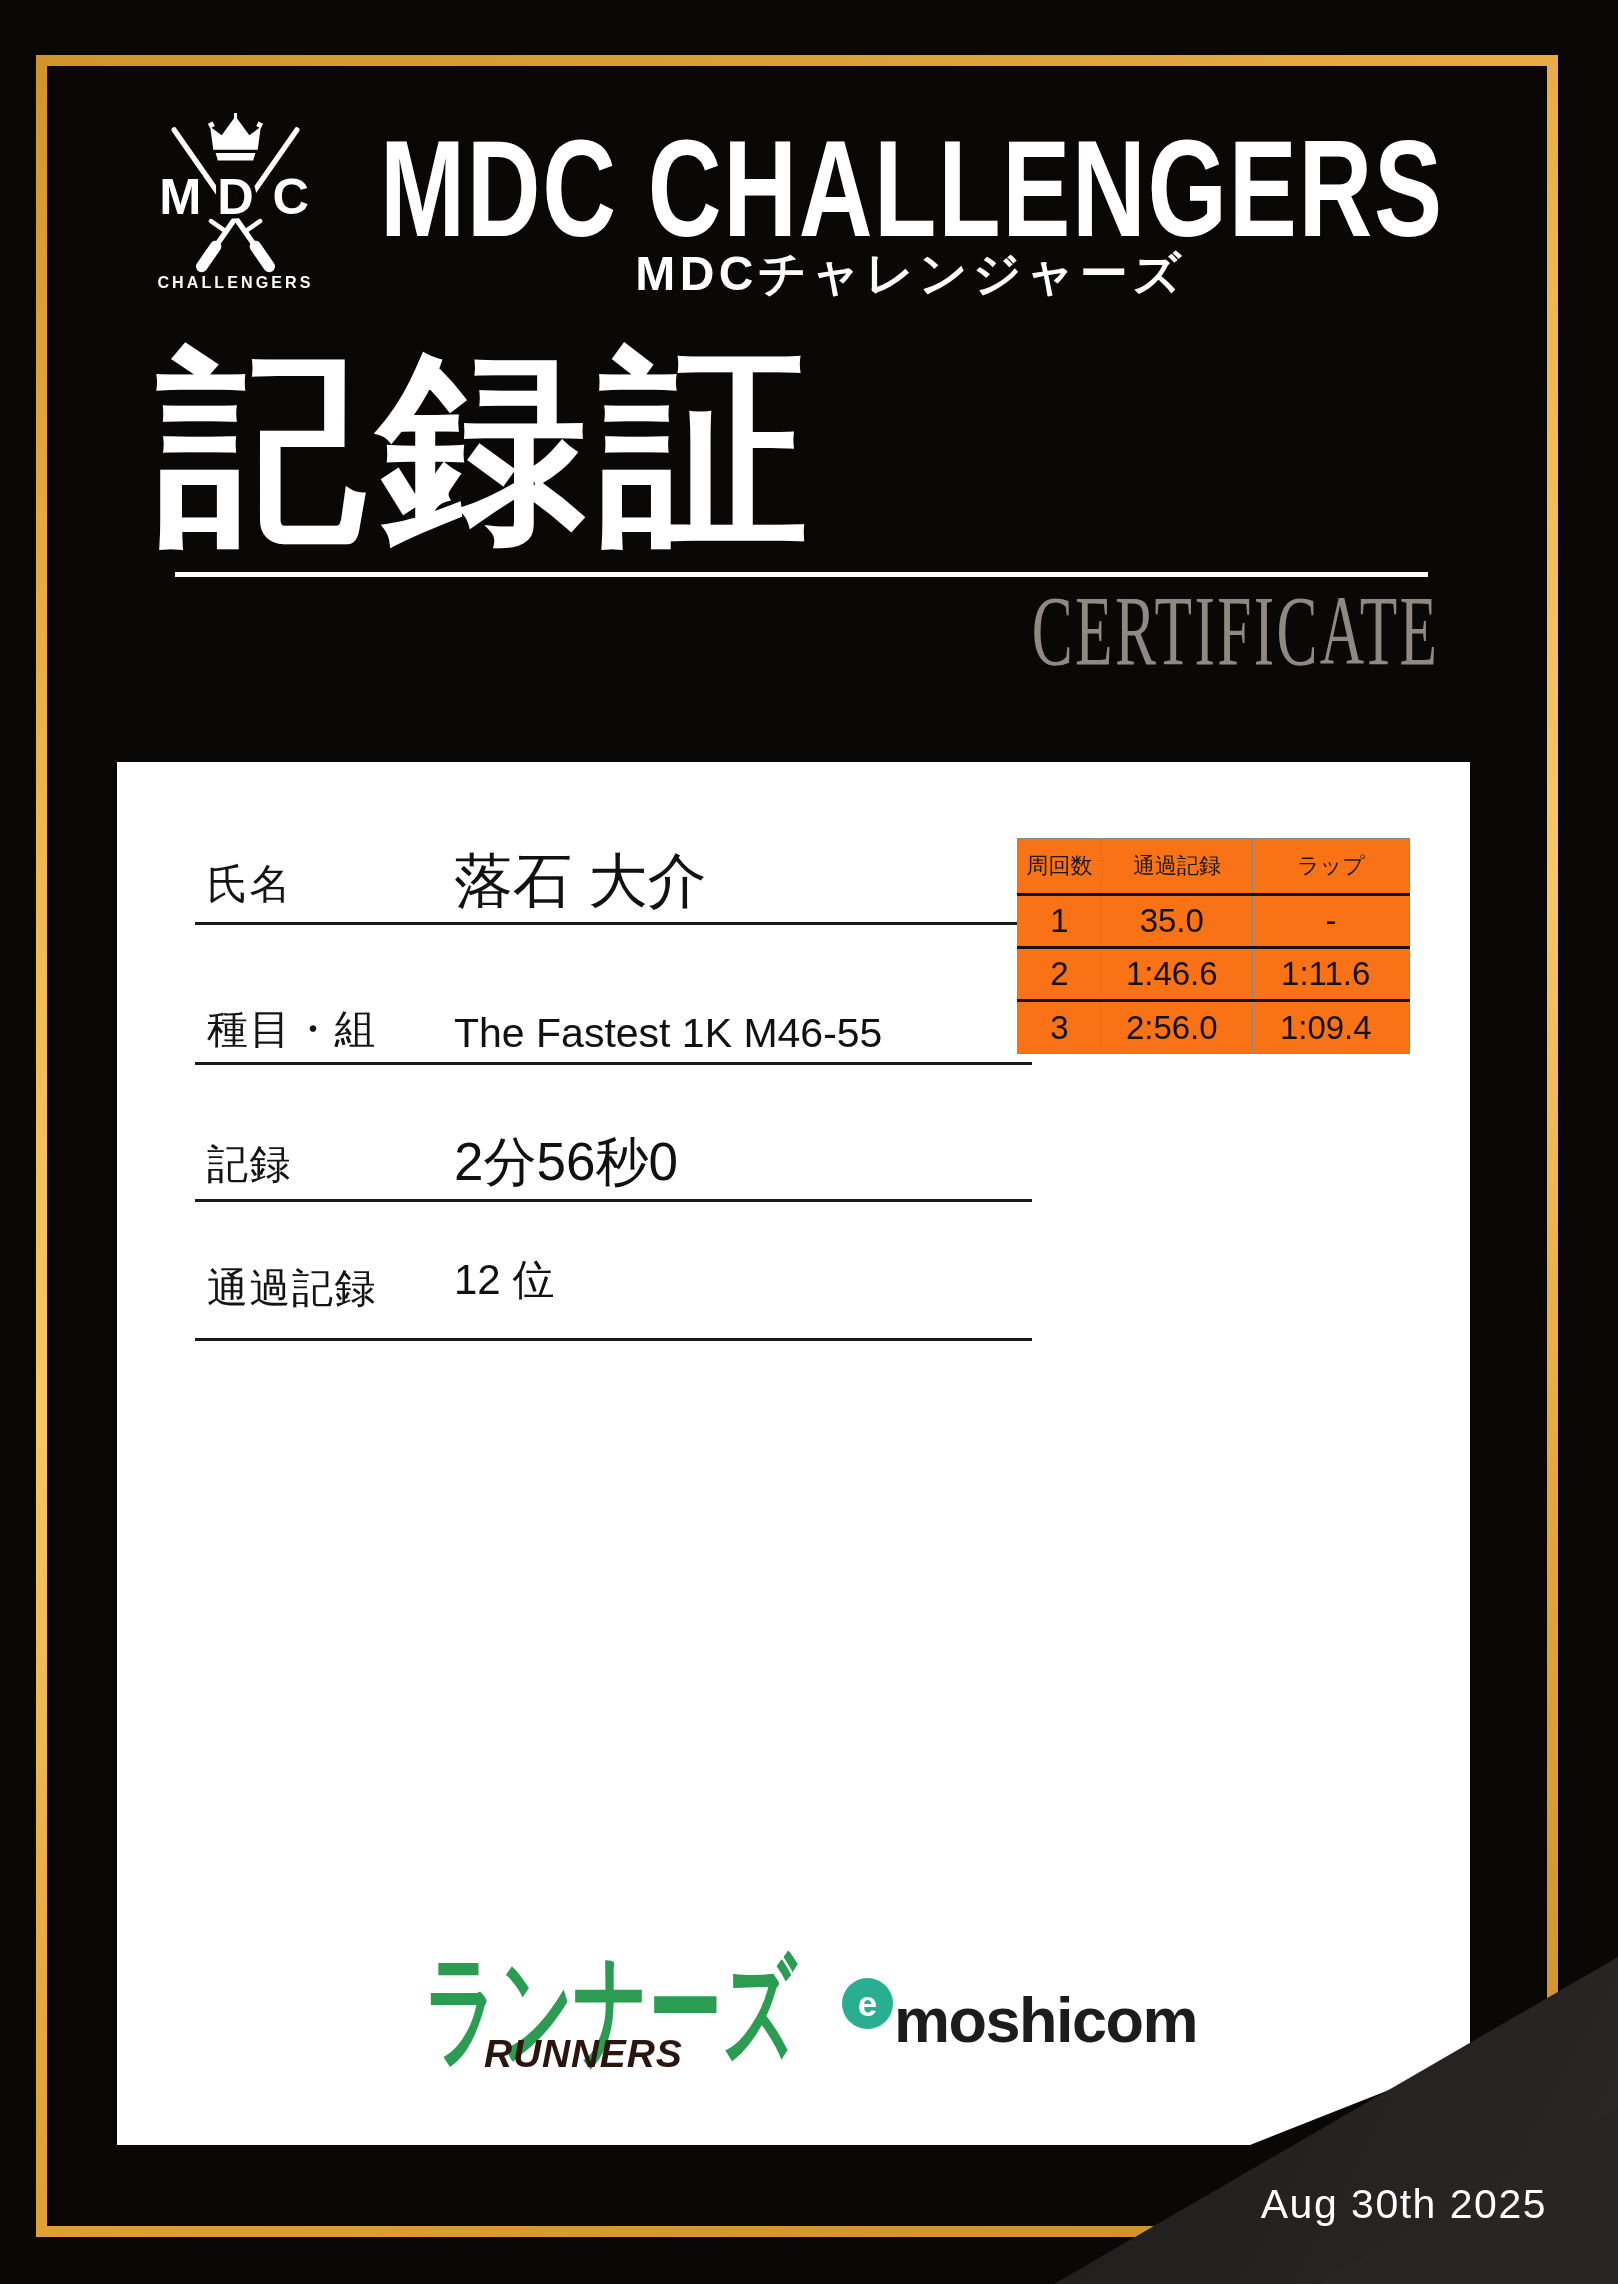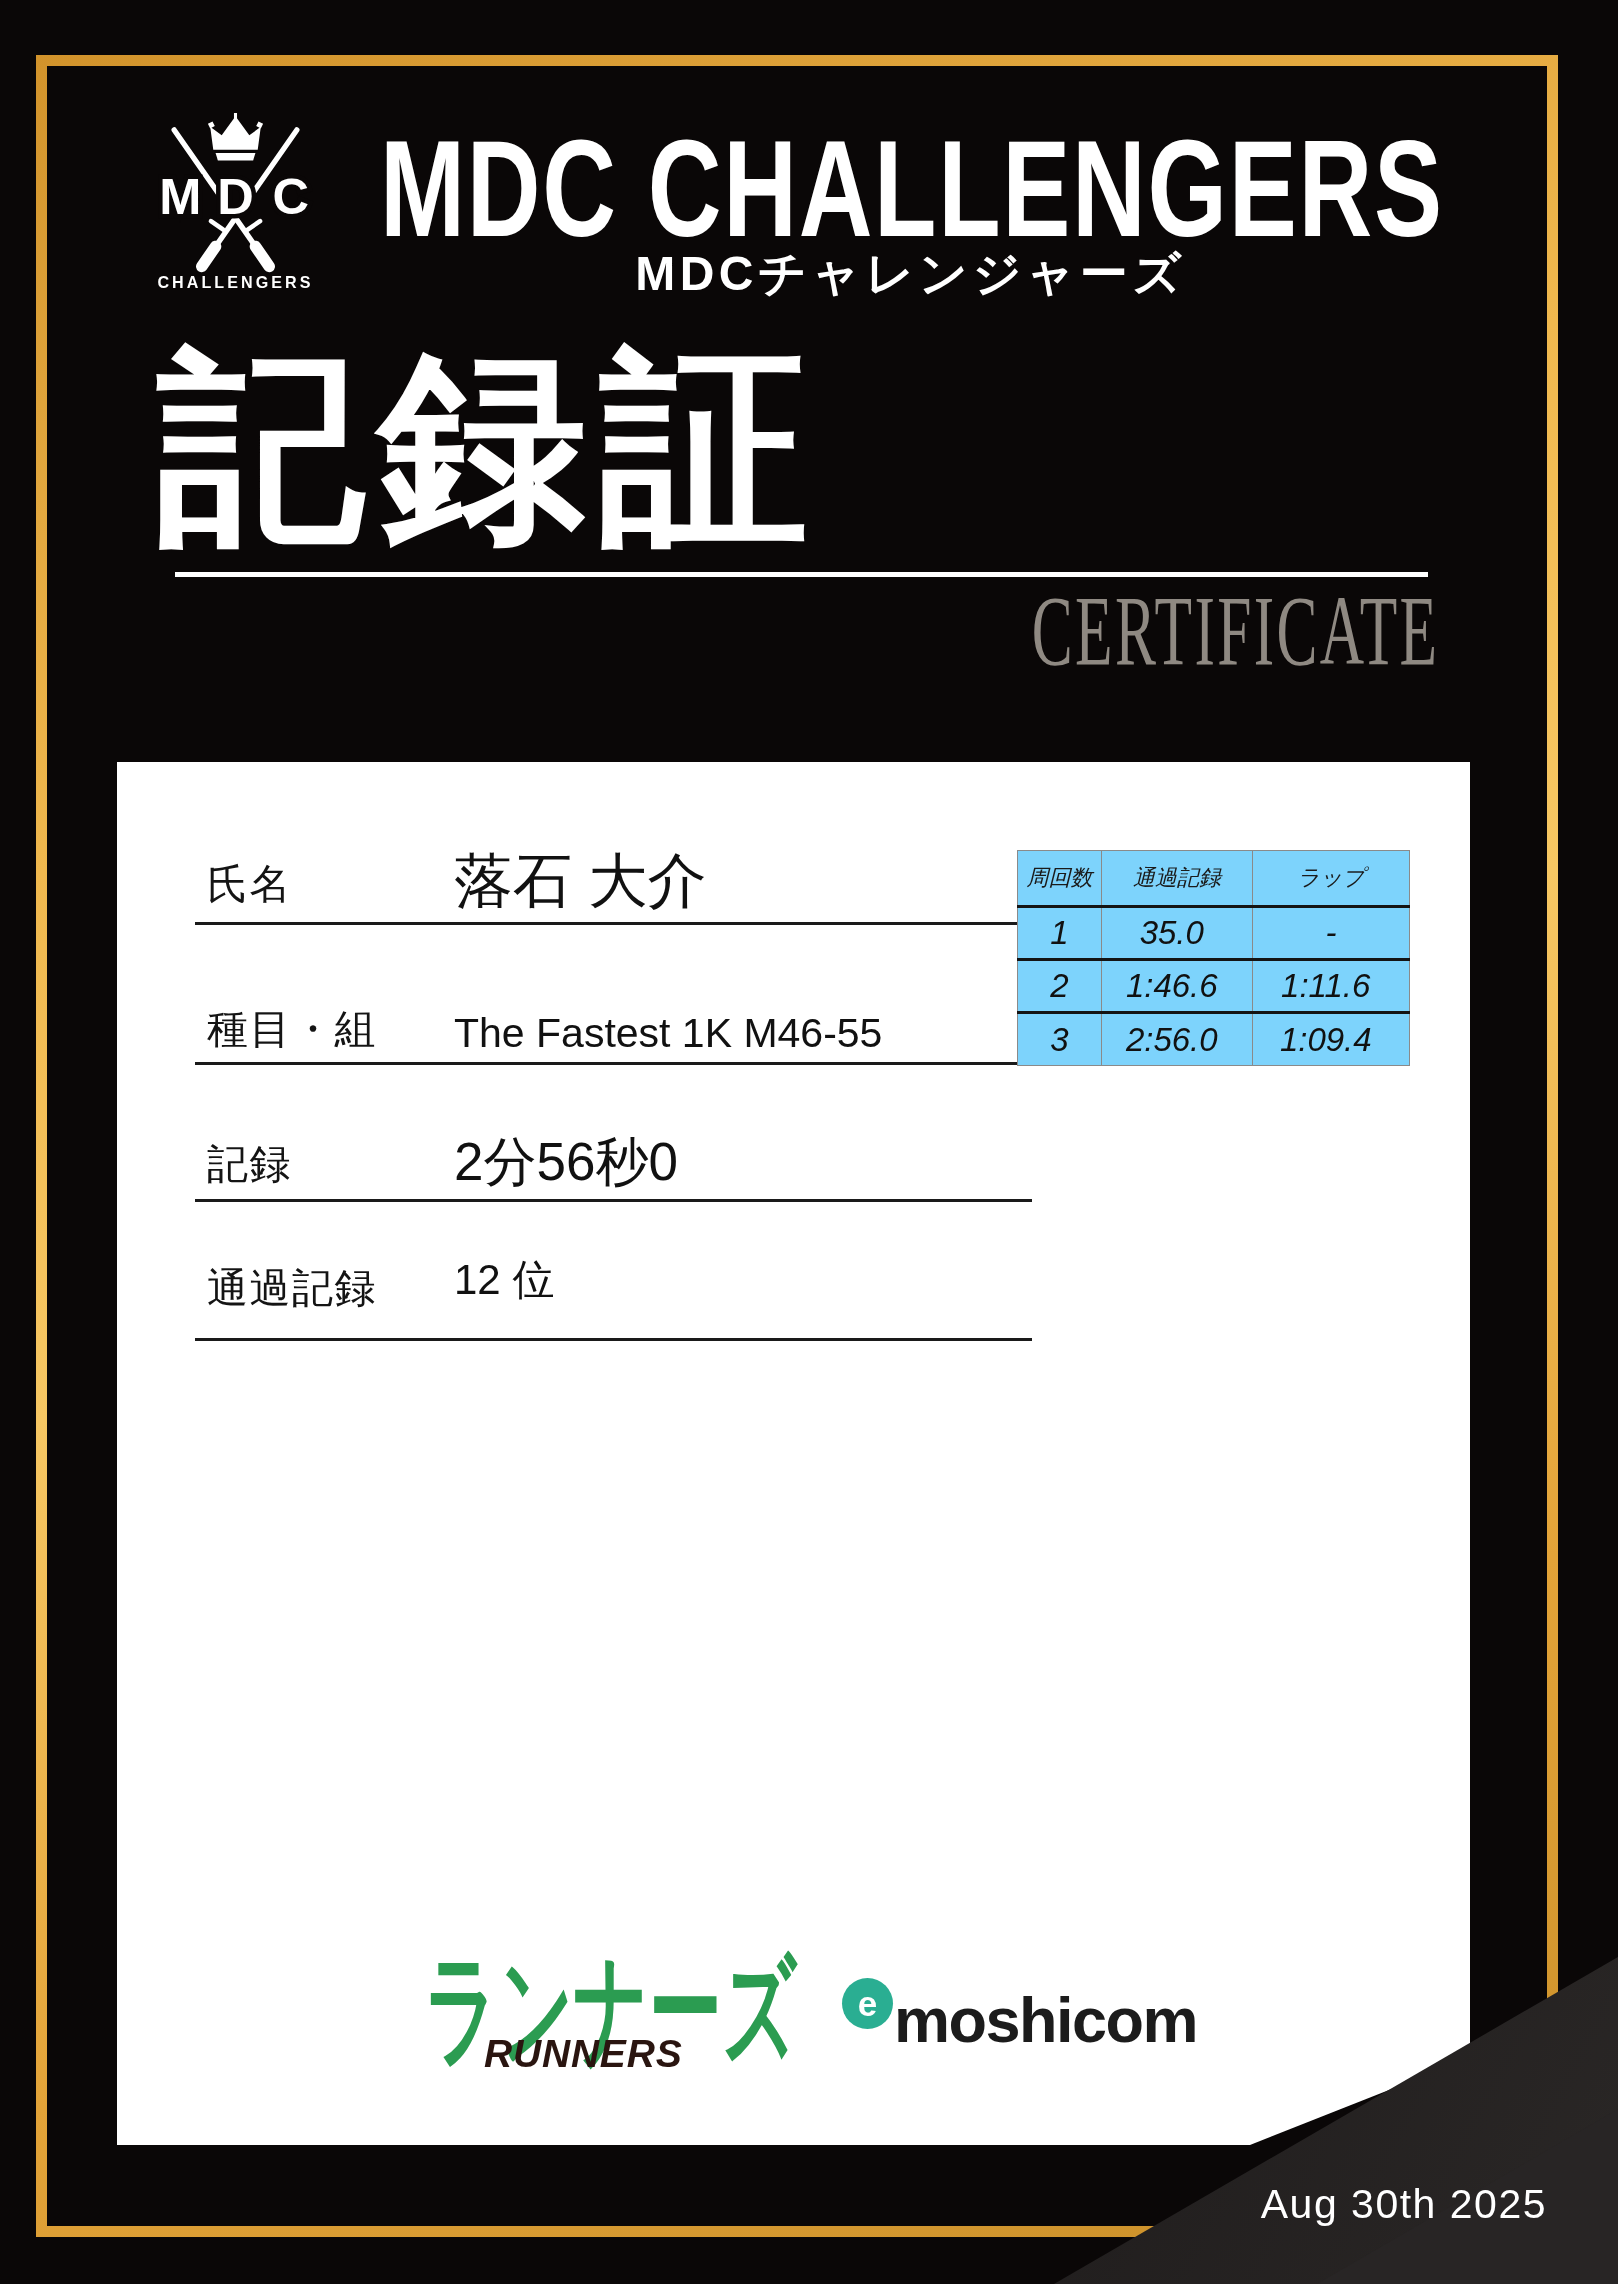--- a/index.html
+++ b/index.html
@@ -40,22 +40,22 @@
   .field-value{position:absolute;left:337px;color:#111;white-space:nowrap;line-height:1;}
   .field-line{position:absolute;left:78px;width:837px;height:3px;background:#1a1a1a;}
   .v-name{top:90px;font-size:59px;}
   .v-event{top:251px;font-size:41px;}
   .v-record{top:373px;font-size:53px;}
   .v-rank{top:497px;font-size:42px;}
   .l-name{top:102px;} .l-event{top:247px;} .l-record{top:382px;} .l-rank{top:506px;}
   .u-1{top:160px;} .u-2{top:300px;} .u-3{top:437px;} .u-4{top:576px;}
 
   
-  .lap-table{position:absolute;left:900px;top:88px;border-collapse:collapse;
-    table-layout:fixed;width:392px;background:#7dd3fc;font-style:italic;}
+  .lap-table{position:absolute;left:900px;top:76px;border-collapse:collapse;
+    table-layout:fixed;width:392px;background:#f97316;}
   .lap-table col.c1{width:84px;} .lap-table col.c2{width:151px;} .lap-table col.c3{width:157px;}
   .lap-table th{font-size:22px;font-weight:500;color:#1a1a1a;padding:12px 0;
     border:1.5px solid #8a8a8a;border-bottom:3px solid #141414;text-align:center;}
   .lap-table td{font-size:33px;font-weight:400;color:#111;padding:5.3px 10.5px 5.3px 0;
     text-align:center;border-left:1.5px solid #8a8a8a;border-right:1.5px solid #8a8a8a;
     border-bottom:3px solid #141414;line-height:1.2;}
   .lap-table td:first-child{text-align:center;padding-right:0;}
   .lap-table tbody tr:first-child td:last-child{text-align:center;padding-right:0;}
   .lap-table tbody tr:last-child td{border-bottom:1.5px solid #8a8a8a;}
   .lap-table{border:1.5px solid #8a8a8a;}

